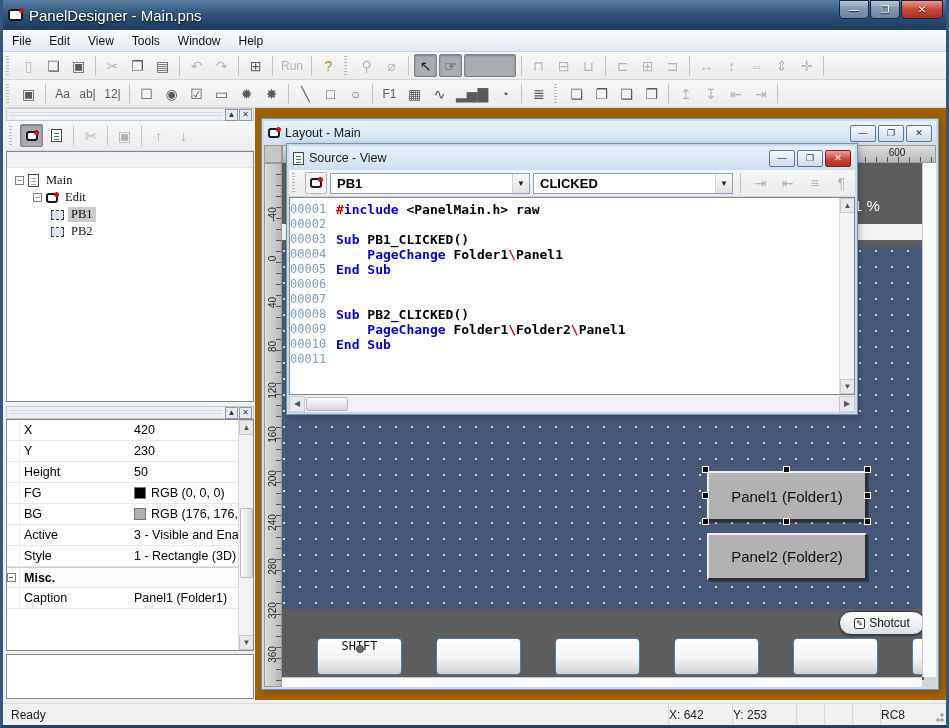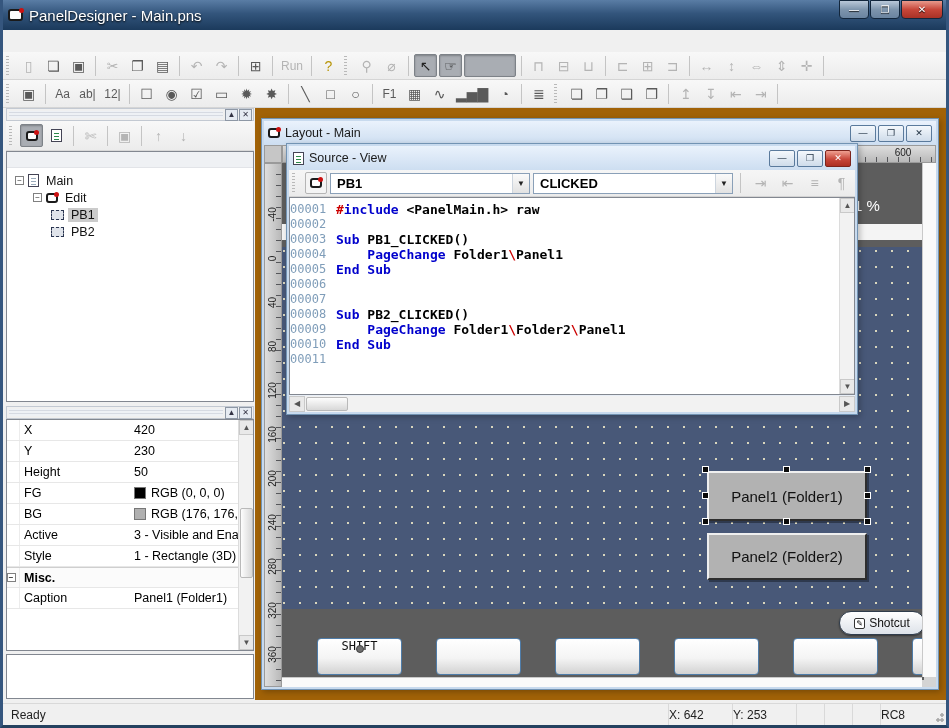--- a/index.html
+++ b/index.html
@@ -45,21 +45,21 @@
   .left-col{position:absolute;left:3px;top:108px;width:248px;bottom:25px;}
   .collapse-bar{height:13px;background:#eef1f5;border:1px solid #c3c9d2;position:relative;
     background-image:repeating-linear-gradient(to bottom,#d6dae2 0 1px,transparent 1px 3px);background-clip:content-box;padding:2px 30px 2px 2px;}
   .cb-btn{position:absolute;top:0;width:13px;height:12px;border:1px solid #8d97a5;background:#e6ebf2;font-size:8px;line-height:10px;text-align:center;color:#334;}
   .cb-up{right:15px;} .cb-x{right:1px;}
   .pane-toolbar{height:30px;display:flex;align-items:center;background:linear-gradient(#f8f8f8,#ececec);border-bottom:1px solid #d9d9d9;}
   .tree-box{height:251px;border:1px solid #828790;background:#fff;overflow:hidden;}
   .tree-head{height:16px;background:#eff1f4;border-bottom:1px solid #e2e4e8;}
   .tree-item{height:17px;display:flex;align-items:center;font-size:12.5px;color:#111;}
   .expand-box{width:9px;height:9px;border:1px solid #808080;background:#fff;font-size:8px;line-height:7px;text-align:center;color:#333;margin-right:4px;flex:none;}
-  .tree-label{padding:0 3px;}
+  .tree-label{padding:0 3px;font-family:Liberation Serif, serif;}
   .tree-label.sel{background:#cbcbcb;}
   .tree-icn{margin-right:4px;flex:none;}
   
   .prop-pane{margin-top:4px;}
   .prop-grid{position:relative;height:232px;border:1px solid #828790;background:#fff;overflow:hidden;}
   .prop-row{display:flex;height:21px;border-bottom:1px solid #e7e7e7;font-size:12.5px;align-items:center;}
   .prop-gutter{width:13px;align-self:stretch;border-right:1px solid #ececec;display:flex;align-items:center;justify-content:center;flex:none;}
   .prop-name{width:110px;padding-left:4px;flex:none;}
   .prop-val{flex:1;padding-left:4px;white-space:nowrap;overflow:hidden;display:flex;align-items:center;}
   .prop-row.group{font-weight:bold;border-top:1px solid #cfcfcf;background:#fbfbfb;}
@@ -77,21 +77,21 @@
   .child-title .cbtns{margin-left:auto;display:flex;gap:2px;}
   .cbtn{width:26px;height:17px;border:1px solid #5a7a9c;border-radius:2px;background:linear-gradient(#f4f8fc,#cfdcea);
      color:#234;font-size:9px;display:flex;align-items:center;justify-content:center;}
   .cbtn.red{background:linear-gradient(#efa091,#c8473a 55%,#ad3023);color:#fff;border-color:#7c241c;}
   
   .lay-client{position:absolute;left:2px;right:2px;top:26px;bottom:2px;background:#d4d4d4;overflow:hidden;}
   .ruler-corner{position:absolute;left:0;top:0;width:18px;height:18px;background:#c6c6c6;border:1px solid #9a9a9a;}
   .hruler{position:absolute;left:18px;right:0;top:0;height:18px;background:linear-gradient(#dedede,#b9b9b9);border:1px solid #9a9a9a;}
   .hruler::after{content:"";position:absolute;left:0;right:0;bottom:0;height:5px;
      background:repeating-linear-gradient(to right,transparent 0 10px,#55565a 10px 11px);}
-  .hr-label{position:absolute;top:1px;width:30px;text-align:center;font-size:10px;color:#222;margin-left:6px;}
+  .hr-label{position:absolute;top:1px;width:30px;text-align:center;font-size:10px;color:#222;}
   .vruler{position:absolute;left:0;top:18px;width:18px;bottom:0;background:linear-gradient(90deg,#dedede,#b9b9b9);border:1px solid #9a9a9a;}
   .vruler::after{content:"";position:absolute;top:0;bottom:0;right:0;width:5px;
      background:repeating-linear-gradient(to bottom,transparent 0 10px,#55565a 10px 11px);}
   .vr-label{position:absolute;left:-7px;width:28px;text-align:center;font-size:10px;color:#222;transform:rotate(-90deg);}
   .canvas{position:absolute;left:18px;top:18px;width:642px;height:517px;background:#485878;overflow:hidden;}
   .cv-dots{position:absolute;left:0;right:0;top:84px;height:362px;
      background-image:radial-gradient(circle,#d9d6bd 1.1px,transparent 1.3px);background-size:16px 16px;background-position:10px 12px;}
   .cv-header{position:absolute;left:0;right:0;top:0;height:84px;background:#5d5d5d;}
   .cv-bar{position:absolute;left:0;right:0;top:61px;height:16px;background:#f4f4f4;}
   .cv-pct{position:absolute;left:572px;top:34px;color:#fff;font-size:15px;}
@@ -149,20 +149,28 @@
   <div class="titlebar">
     <span class="t-icon icon-panel"></span>
     <span class="title-text">PanelDesigner - Main.pns</span>
     <div class="winbtns">
         <span class="winbtn">—</span>
         <span class="winbtn">❐</span>
         <span class="winbtn close">✕</span>
       </div>
   </div>
 
+  <div class="menubar">
+      <span class="menu-item">File</span>
+      <span class="menu-item">Edit</span>
+      <span class="menu-item">View</span>
+      <span class="menu-item">Tools</span>
+      <span class="menu-item">Window</span>
+      <span class="menu-item">Help</span>
+    </div>
 
   <div class="toolbar tb1">
       <span class="gripper"></span>
       <span class="tb-btn dis">▯</span>
       <span class="tb-btn">❏</span>
       <span class="tb-btn">▣</span>
       <span class="tb-sep"></span>
       <span class="tb-btn dis">✂</span>
       <span class="tb-btn">❐</span>
       <span class="tb-btn">▤</span>

